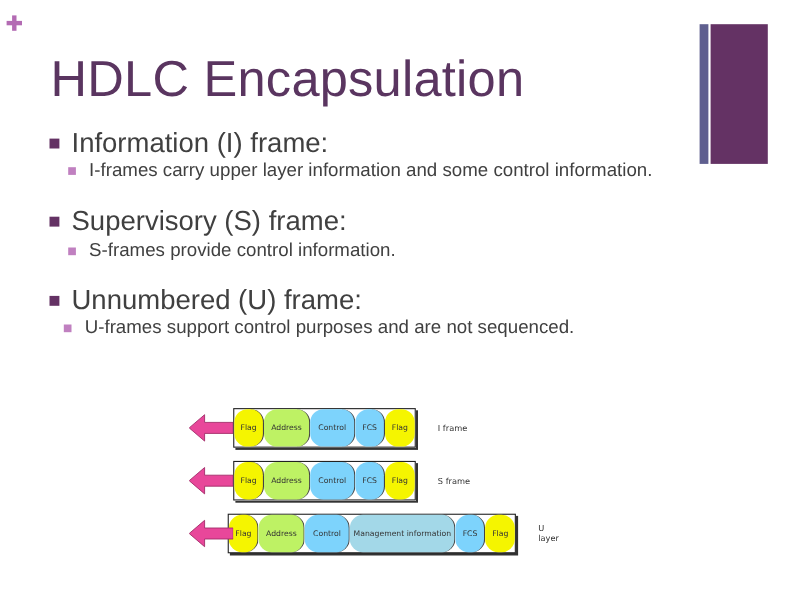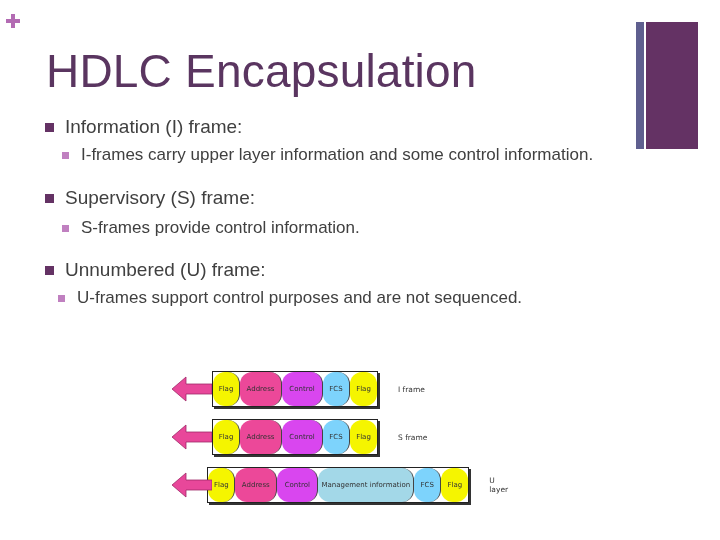--- a/index.html
+++ b/index.html
@@ -10,35 +10,35 @@
   .plus::before, .plus::after { content:""; position:absolute; background:#b36bb3; }
   .plus::before { left:5px; top:0; width:4px; height:14px; }
   .plus::after { left:0; top:5px; width:14px; height:4px; }
 
   .title { position:absolute; left:46px; top:44px; font-size:46px; color:#5a3560; letter-spacing:0.2px; }
 
   .bar-thin { position:absolute; left:636px; top:22px; width:8px; height:127px; background:#5f5f8f; }
   .bar-thick { position:absolute; left:646px; top:22px; width:52px; height:127px; background:#643264; }
 
   .bullets { position:absolute; left:0; top:0; width:720px; }
-  .l1 { position:absolute; left:45px; font-size:19px; color:#404040; display:flex; align-items:center; }
+  .l1 { position:absolute; left:45px; font-size:25px; color:#404040; display:flex; align-items:center; }
   .l1 .sq { width:9px; height:9px; background:#643264; margin-right:11px; }
   .l2 { position:absolute; font-size:17px; color:#404040; display:flex; align-items:center; }
   .l2 .sq { width:7px; height:7px; background:#c080c0; margin-right:12px; }
 
   .diagram { position:absolute; left:172px; top:370px; width:340px; height:140px; font-family:"DejaVu Sans", sans-serif; }
   .frame-row { position:absolute; left:0; height:38px; display:flex; align-items:center; }
   .arrow { width:40px; height:26px; position:relative; }
   .arrow svg { position:absolute; left:0; top:0; }
   .cells { display:flex; height:36px; border:1px solid #222; box-shadow:2px 2px 0 #333; }
   .cell { height:100%; display:flex; align-items:center; justify-content:center; font-size:7px; color:#333; border-right:1px solid #444; text-align:center; line-height:1.15;border-radius:12px; }
   .cell:last-child { border-right:none; }
   .c-flag { background:#f5f500; width:27px; }
-  .c-addr { background:#ec4899; width:42px; }
-  .c-ctrl { background:#d946ef; width:41px; }
+  .c-addr { background:#bef264; width:42px; }
+  .c-ctrl { background:#7dd3fc; width:41px; }
   .c-info { background:#a3d8e8; width:96px; }
   .c-fcs { background:#7dd3fc; width:27px; }
   .frame-label { font-size:7.5px; color:#333; margin-left:20px; }
 </style>
 </head>
 <body>
 
 <div class="plus"></div>
 <div class="title">HDLC Encapsulation</div>
 <div class="bar-thin"></div>

